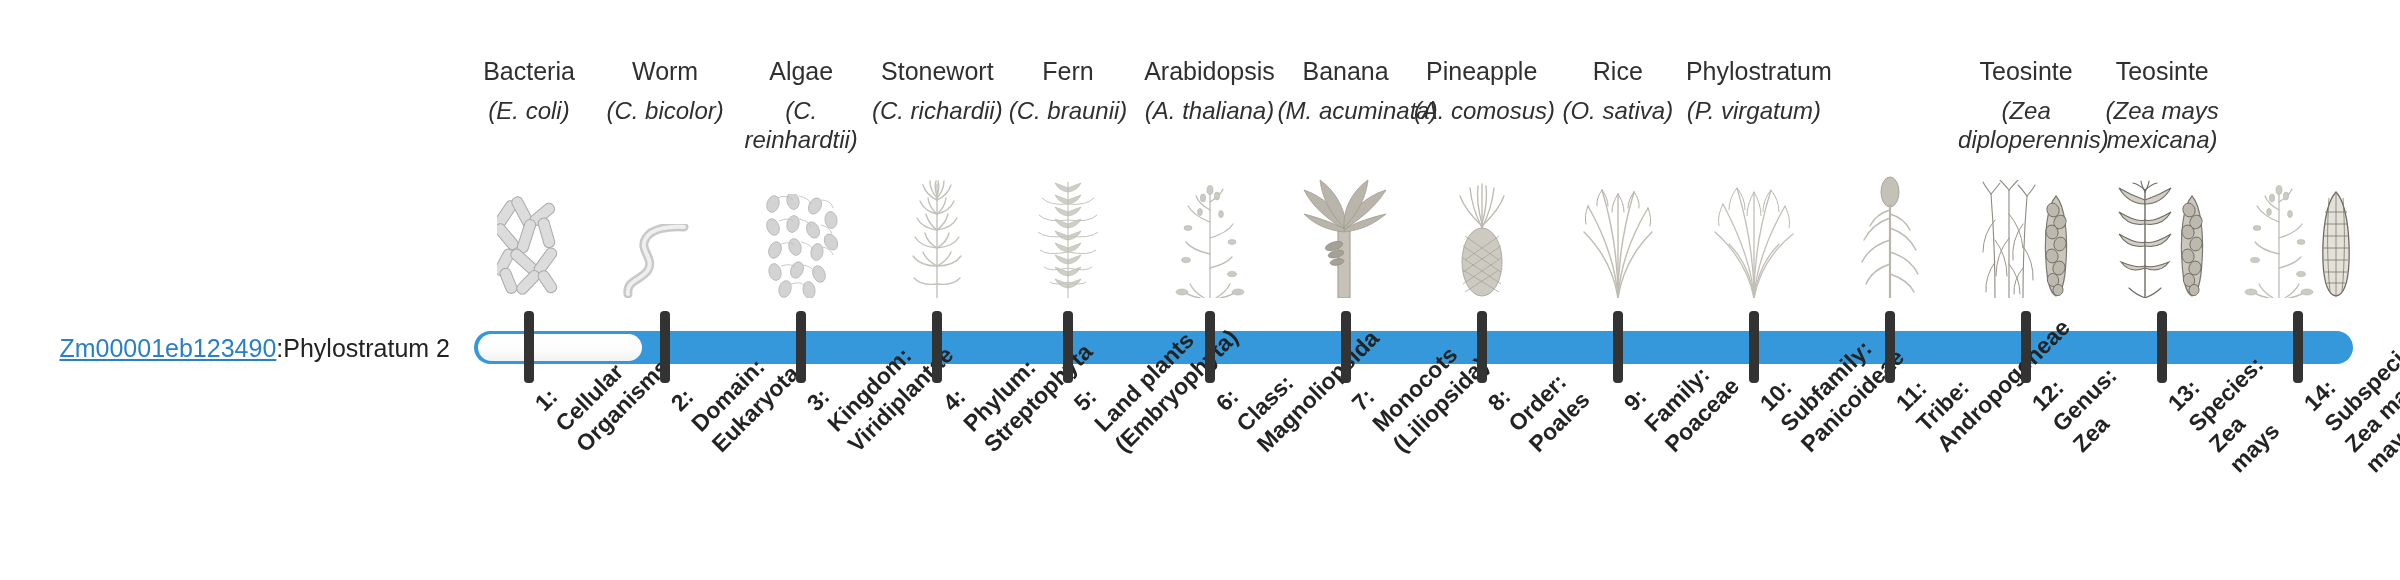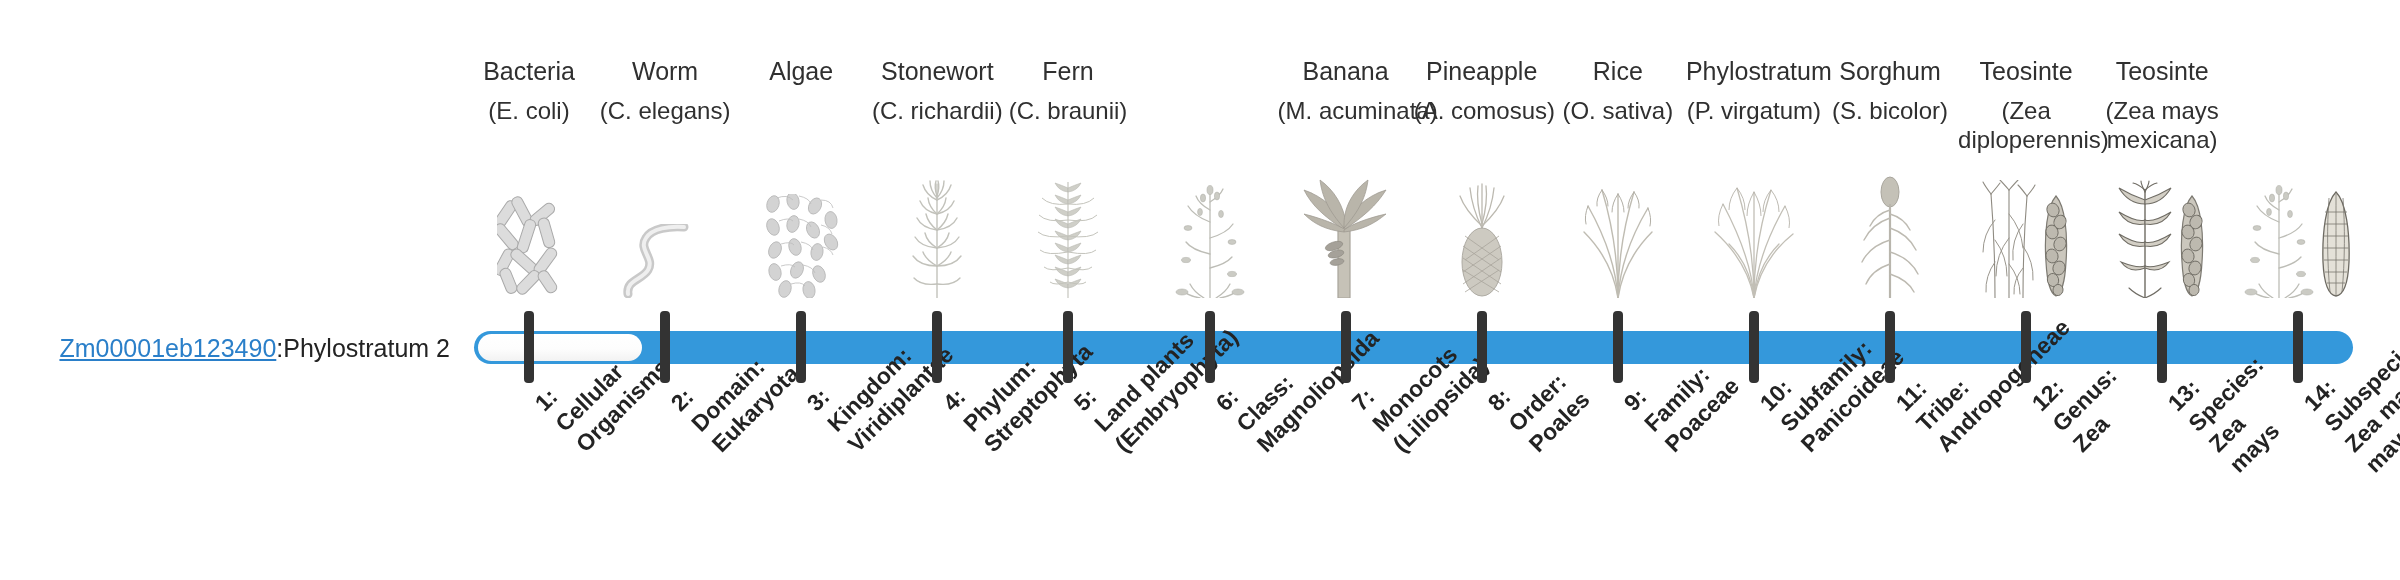--- a/index.html
+++ b/index.html
@@ -28,21 +28,21 @@
   .namebox{
     position:absolute;top:56px;left:0;width:136px;
     text-align:center;
   }
   .common{
     font-size:25px;line-height:30px;color:#303030;
     white-space:nowrap;
   }
   .sci{
     margin-top:10px;
-    font-size:24px;line-height:29px;color:#303030;
+    font-size:24px;line-height:29px;font-style:italic;color:#303030;
   }
   .sci.nowrap{white-space:nowrap;}
 
   
   .illo{
     position:absolute;top:168px;left:0;width:136px;height:130px;
     display:flex;align-items:flex-end;justify-content:center;
     gap:4px;
   }
   .illo svg{display:block;}
@@ -152,38 +152,39 @@
         <div class="tick" style="background: rgb(51, 51, 51);"></div>
         <div class="rotwrap">
           <div class="rot">1:
 Cellular
 Organisms</div>
         </div>
       </div>
       <div class="col" style="left: 665.1px;">
         <div class="namebox">
           <div class="common">Worm</div>
-          <div class="sci nowrap">(C. elegans)</div>
+          <div class="sci nowrap">(C. bicolor)</div>
         </div>
         <div class="illo">
           <svg id="ic-nematode-worm-illustration" width="86" height="74" viewBox="0 0 86 74">
     <path d="M6 70 C4 56 20 56 26 46 C33 34 16 26 24 14 C30 4 48 2 62 3" fill="none" stroke="#c9c9c9" stroke-width="9" stroke-linecap="round"></path>
     <path d="M6 70 C4 56 20 56 26 46 C33 34 16 26 24 14 C30 4 48 2 62 3" fill="none" stroke="#efefef" stroke-width="4" stroke-linecap="round"></path>
   </svg>
         </div>
         <div class="tick" style="background: rgb(51, 51, 51);"></div>
         <div class="rotwrap">
           <div class="rot">2:
 Domain:
 Eukaryota</div>
         </div>
       </div>
       <div class="col" style="left: 801.2px;">
         <div class="namebox">
           <div class="common">Algae</div>
+          <div class="sci">(C. reinhardtii)</div>
         </div>
         <div class="illo">
           <svg id="ic-algae-cells-illustration" width="76" height="104" viewBox="0 0 76 104">
     <g fill="#d3d3d3" stroke="#b6b6b6" stroke-width="0.8">
       <ellipse cx="10" cy="10" rx="6" ry="8.5" transform="rotate(18 10 10)"></ellipse>
       <ellipse cx="30" cy="7" rx="6" ry="8.5" transform="rotate(-12 30 7)"></ellipse>
       <ellipse cx="52" cy="12" rx="6" ry="8.5" transform="rotate(28 52 12)"></ellipse>
       <ellipse cx="68" cy="26" rx="6" ry="8.5" transform="rotate(-8 68 26)"></ellipse>
       <ellipse cx="10" cy="33" rx="6" ry="8.5" transform="rotate(-20 10 33)"></ellipse>
       <ellipse cx="30" cy="30" rx="6" ry="8.5" transform="rotate(14 30 30)"></ellipse>
@@ -317,20 +318,24 @@
   </svg>
         </div>
         <div class="tick" style="background: rgb(51, 51, 51);"></div>
         <div class="rotwrap">
           <div class="rot">5:
 Land plants
 (Embryophyta)</div>
         </div>
       </div>
       <div class="col" style="left: 1209.5px;">
+        <div class="namebox">
+          <div class="common">Arabidopsis</div>
+          <div class="sci nowrap">(A. thaliana)</div>
+        </div>
         <div class="illo">
           <svg id="ic-arabidopsis-plant-illustration" width="72" height="116" viewBox="0 0 72 116">
     <g stroke="#bdbdb6" stroke-width="1.3" fill="none" stroke-linecap="round">
       <path d="M36 116 L36 8"></path>
       <path d="M36 40 q-16 -6 -22 -16"></path>
               <path d="M36 56 q17 -5 23 -14"></path>
       <path d="M36 72 q-18 -4 -24 -12"></path>
               <path d="M36 86 q16 -4 22 -11"></path>
       <path d="M36 28 q-11 -6 -14 -14"></path>
               <path d="M36 20 q10 -6 13 -13"></path>
@@ -496,24 +501,20 @@
   </svg>
         </div>
         <div class="tick" style="background: rgb(51, 51, 51);"></div>
         <div class="rotwrap">
           <div class="rot">10:
 Subfamily:
 Panicoideae</div>
         </div>
       </div>
       <div class="col" style="left: 1890px;">
-        <div class="namebox">
-          <div class="common">Sorghum</div>
-          <div class="sci nowrap">(S. bicolor)</div>
-        </div>
         <div class="illo">
           <svg id="ic-sorghum-plant-illustration" width="64" height="122" viewBox="0 0 64 122">
     <ellipse cx="32" cy="16" rx="9" ry="15" fill="#c4c1b7" stroke="#a9a69d" stroke-width="1"></ellipse>
     <path d="M32 122 L32 28" fill="none" stroke="#b8b5ac" stroke-width="2.2"></path>
     <g fill="none" stroke="#bdbab1" stroke-width="1.4" stroke-linecap="round">
       <path d="M32 42 q-18 6 -26 22"></path>
               <path d="M32 52 q18 6 26 22"></path>
       <path d="M32 64 q-20 6 -28 22"></path>
               <path d="M32 76 q20 6 28 22"></path>
       <path d="M32 88 q-18 6 -24 20"></path>

